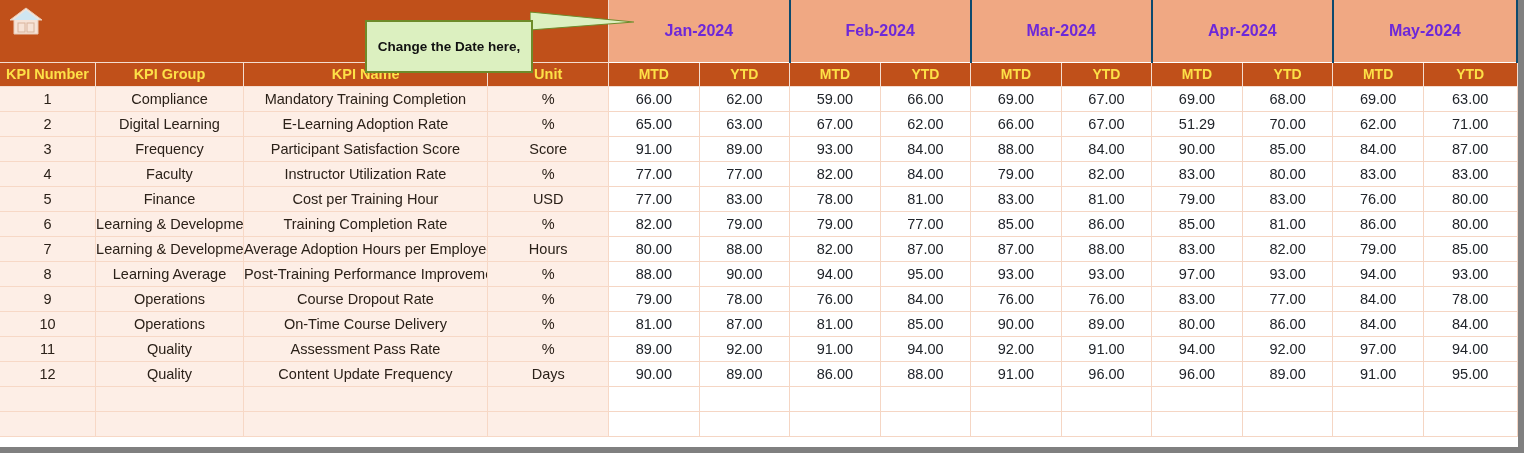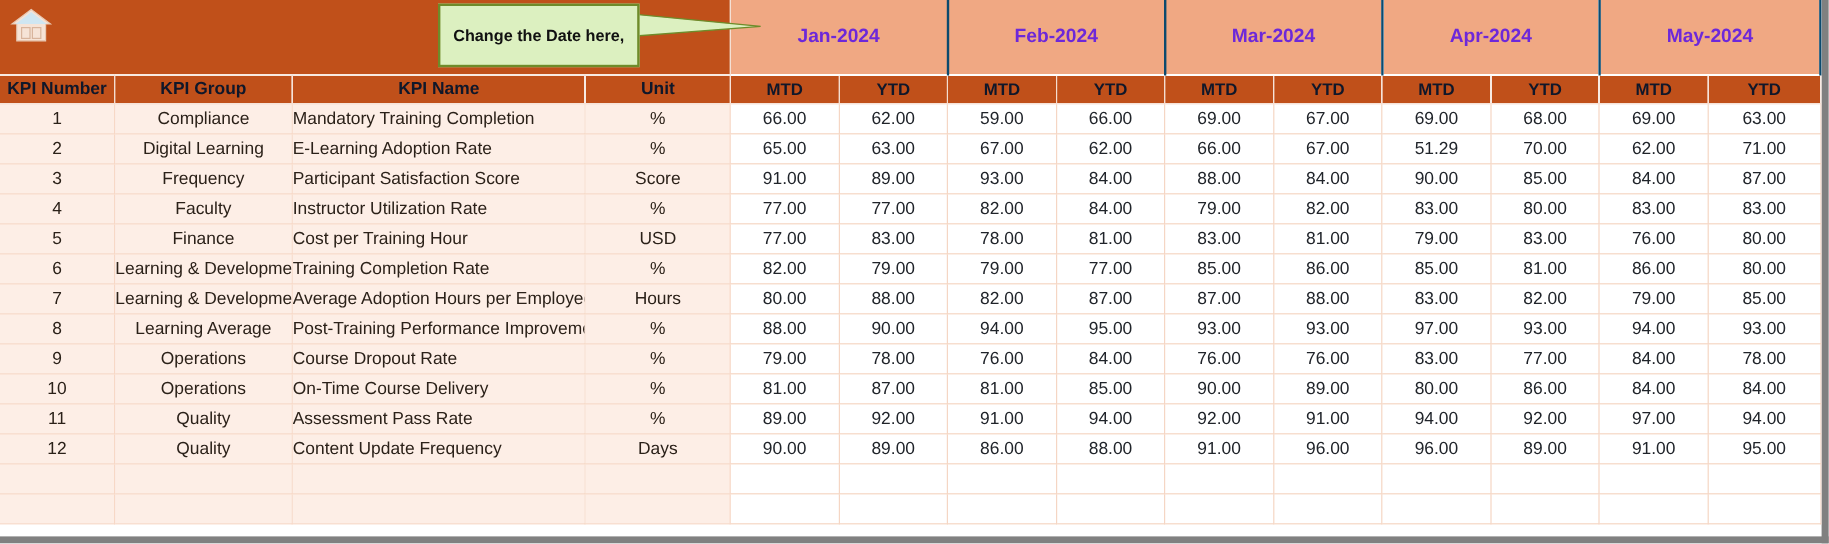--- a/index.html
+++ b/index.html
@@ -44,21 +44,21 @@
     font-size:16px;
     text-align:center;
     vertical-align:middle;
     border-right:2px solid #0c4a6e;
     border-bottom:1px solid #ffffff;
   }
 
   
   .hdr{
     background:#c0501a;
-    color:#0f172a;
+    color:#fde047;
     font-weight:bold;
     font-size:14.5px;
     height:24px;
     text-align:center;
     vertical-align:middle;
     border-right:1px solid #f4ddd0;
     border-top:1px solid #f4ddd0;
     border-bottom:1px solid #f4ddd0;
   }
   .hdr.sub{font-size:14px;}
@@ -88,34 +88,34 @@
   .blank-l{background:#fdeee6;height:25px;border-right:1px solid #f7d8c6;border-bottom:1px solid #f7d8c6;}
   .blank-r{background:#ffffff;height:25px;border-right:1px solid #f5d6c4;border-bottom:1px solid #f5d6c4;}
 
   
   .clip{
     display:block;
     width:243px;
     overflow:hidden;
     text-overflow:clip;
     white-space:nowrap;
-    text-align:left;
+    text-align:center;
   }
 
   
   .home-icon{
     position:absolute;
     left:8px; top:5px;
     width:36px; height:32px;
   }
 
   
   .callout{
     position:absolute;
-    left:365px; top:3px;
+    left:365px; top:20px;
     width:168px; height:53px;
     background:#dcf0c0;
     border:2px solid #6e8b2a;
     box-sizing:border-box;
     display:flex;
     flex-direction:column;
     align-items:center;
     justify-content:center;
     color:#111111;
     font-size:13.5px;

